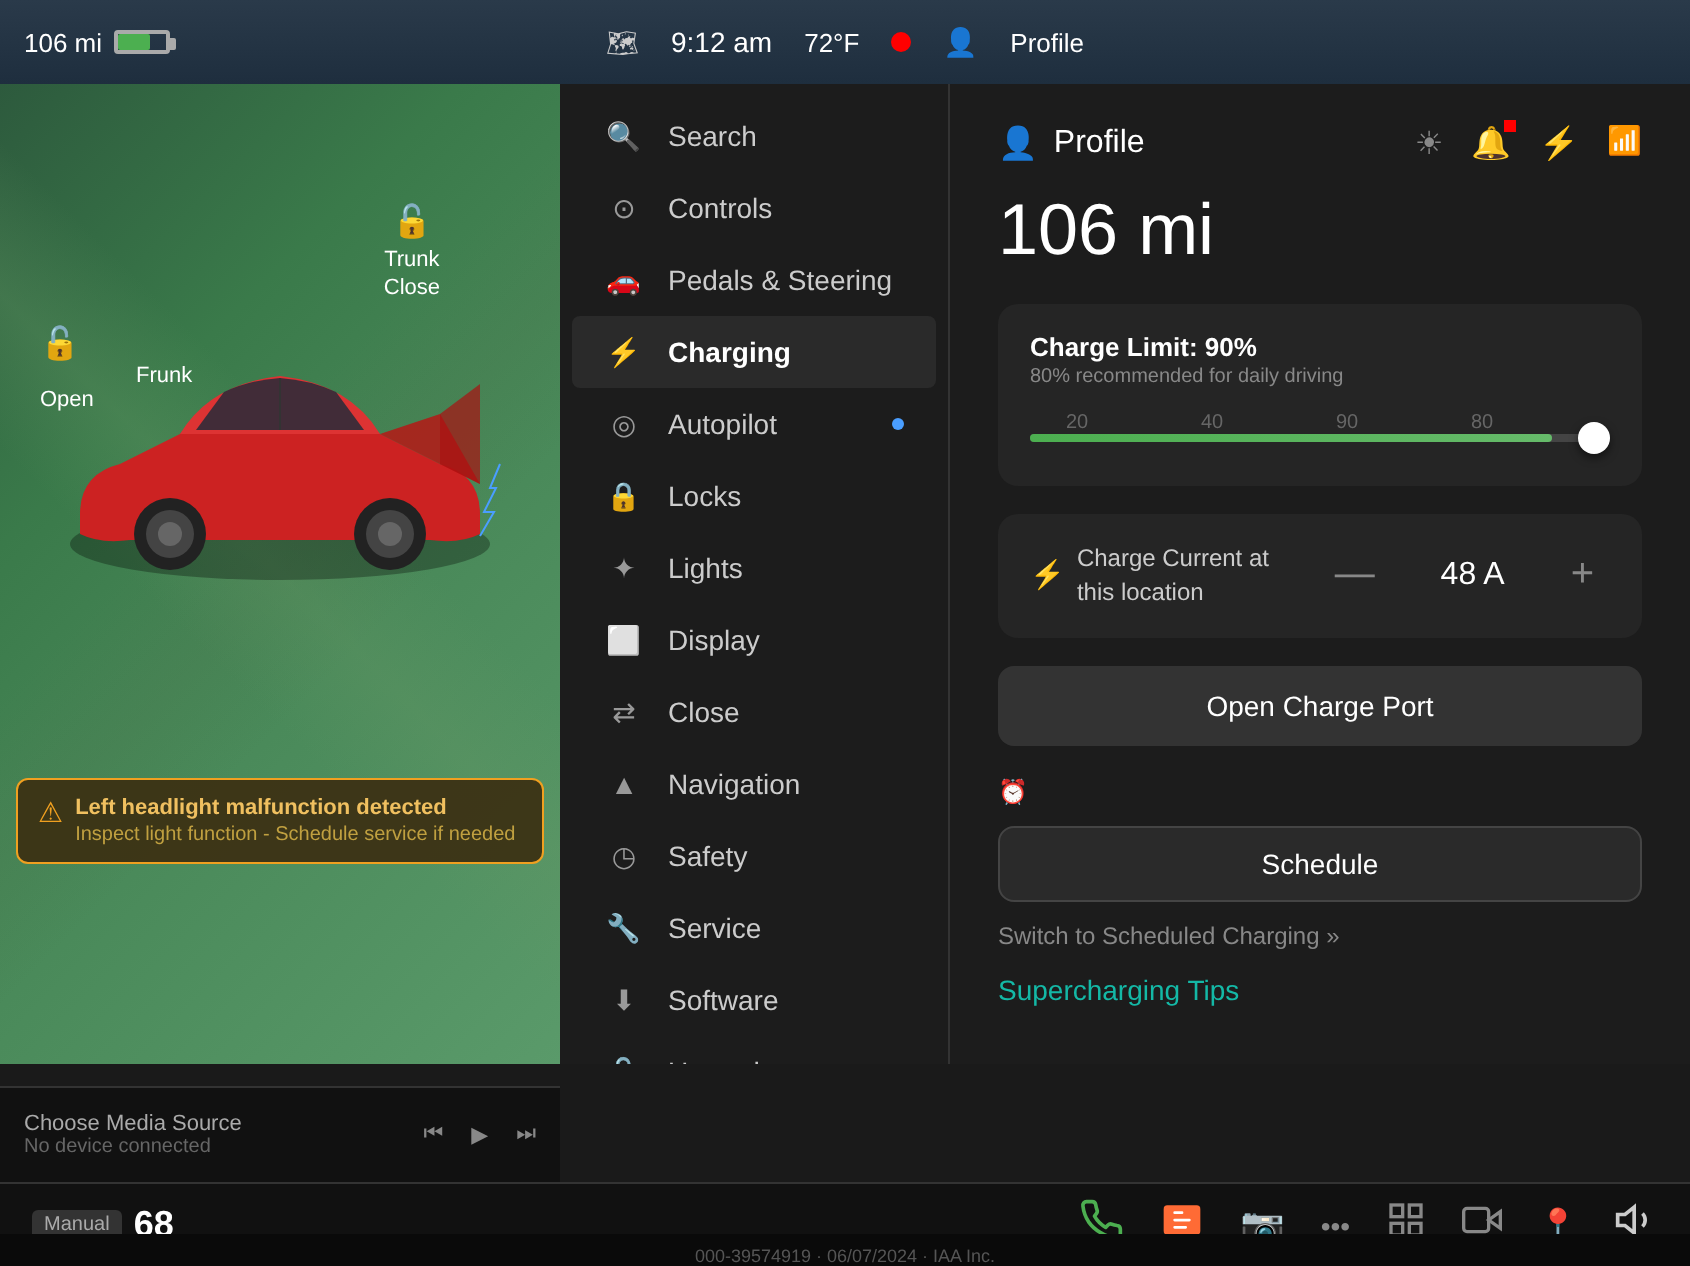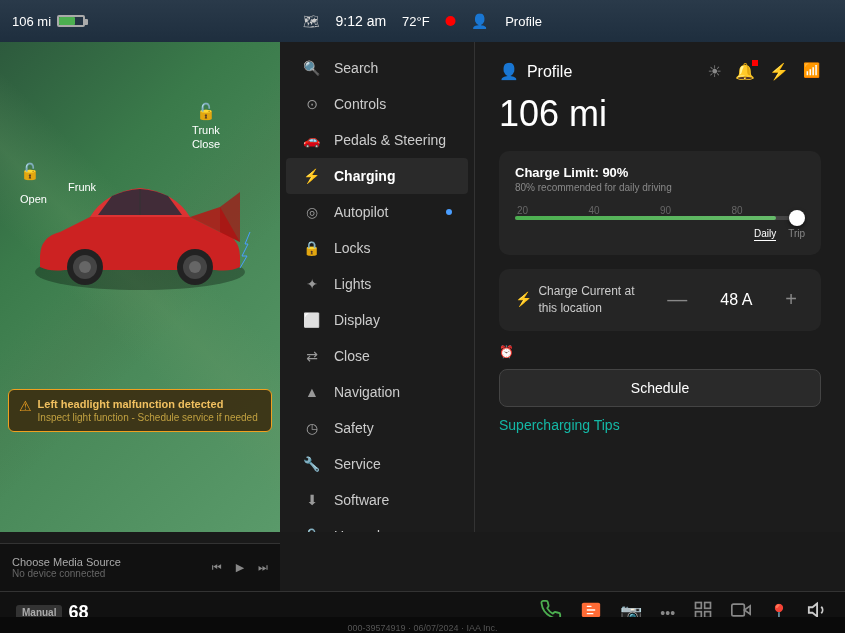--- a/index.html
+++ b/index.html
@@ -386,21 +386,20 @@
       gap: 6px;
       color: #888;
       font-size: 11px;
     }
     .manual-badge {
       background: #333;
       color: #aaa;
       padding: 2px 6px;
       border-radius: 3px;
       font-size: 10px;
-      font-weight: bold;
     }
     .gear-num {
       color: #fff;
       font-size: 18px;
       font-weight: bold;
     }
     .taskbar-icons {
       display: flex;
       align-items: center;
       gap: 18px;
@@ -585,60 +584,60 @@
   
   <div class="range-display">106 mi</div>
 
   
   <div class="charge-section">
     <div class="charge-limit-text">Charge Limit: 90%</div>
     <div class="charge-rec">80% recommended for daily driving</div>
 
     <div class="slider-container">
       <div class="slider-numbers">
-        <span style="color:#666;font-size:10px;">20</span>
+        <span style="color:#666;font-size:10px;margin-left:16px;">20</span>
         <span style="color:#666;font-size:10px;">40</span>
         <span style="color:#666;font-size:10px;">90</span>
         <span style="color:#666;font-size:10px;">80</span>
         <span style="color:#666;font-size:10px;"></span>
       </div>
       <div class="slider-track">
         <div class="slider-fill"></div>
         <div class="slider-thumb"></div>
       </div>
-    </div>
-    <div class="daily-trip">
-      <span class="active-tab" style="color:#fff;border-bottom:1px solid #fff;padding-bottom:1px;cursor:pointer;">Daily</span>
-      <span style="color:#888;cursor:pointer;">Trip</span>
     </div>
   </div>
 
   
   <div class="charge-current-section">
     <div class="charge-current-row">
       <div class="charge-current-label">
         <span class="charge-current-icon">⚡</span>
         <span>Charge Current at this location</span>
       </div>
       <div class="current-control">
         <span class="ctrl-btn">—</span>
         <span class="current-value">48 A</span>
         <span class="ctrl-btn">+</span>
       </div>
     </div>
   </div>
 
   
+  <button class="open-charge-btn">Open Charge Port</button>
 
   
   <div class="scheduled-section">
     <div class="scheduled-title">
       <span>⏰</span>
     </div>
     <button class="schedule-btn">Schedule</button>
+    <div class="switch-charging">
+      <span style="cursor:pointer;color:#888;font-size:12px;">Switch to Scheduled Charging »</span>
+    </div>
     <div class="supercharging-tips">Supercharging Tips</div>
   </div>
 </div>
 
 <div class="taskbar">
   <div class="taskbar-left">
     <span class="manual-badge">Manual</span>
     <span class="gear-num">68</span>
   </div>
   <div class="taskbar-icons">

